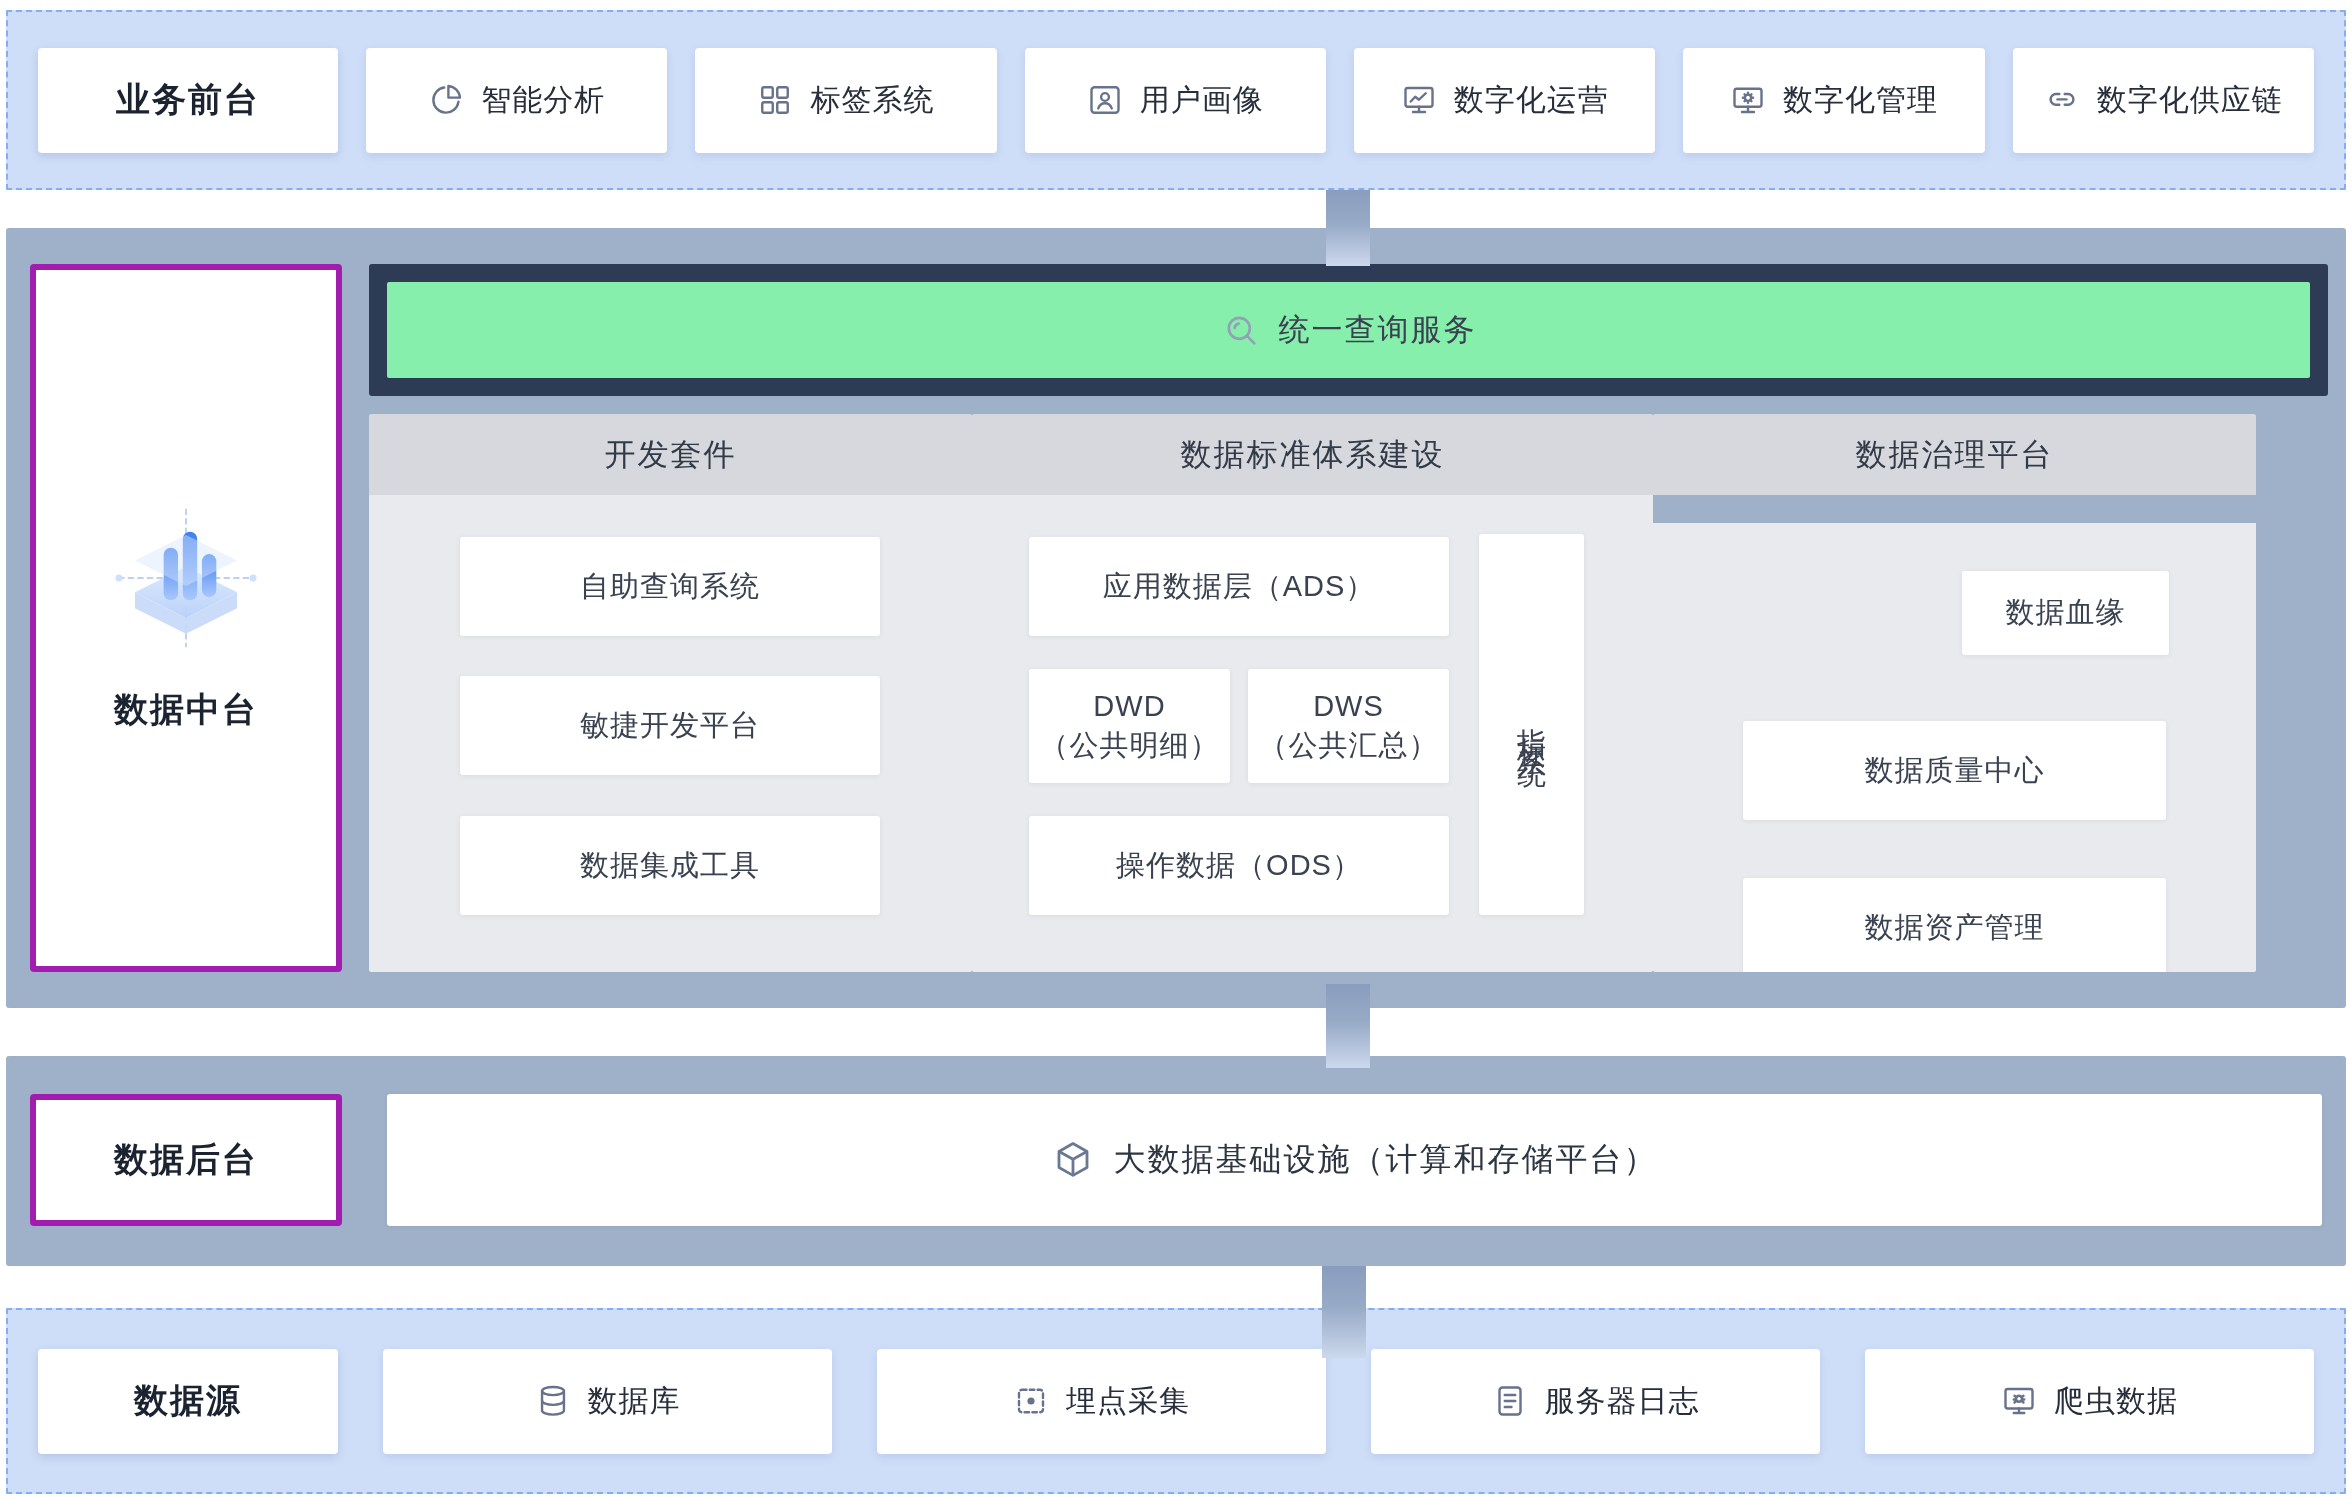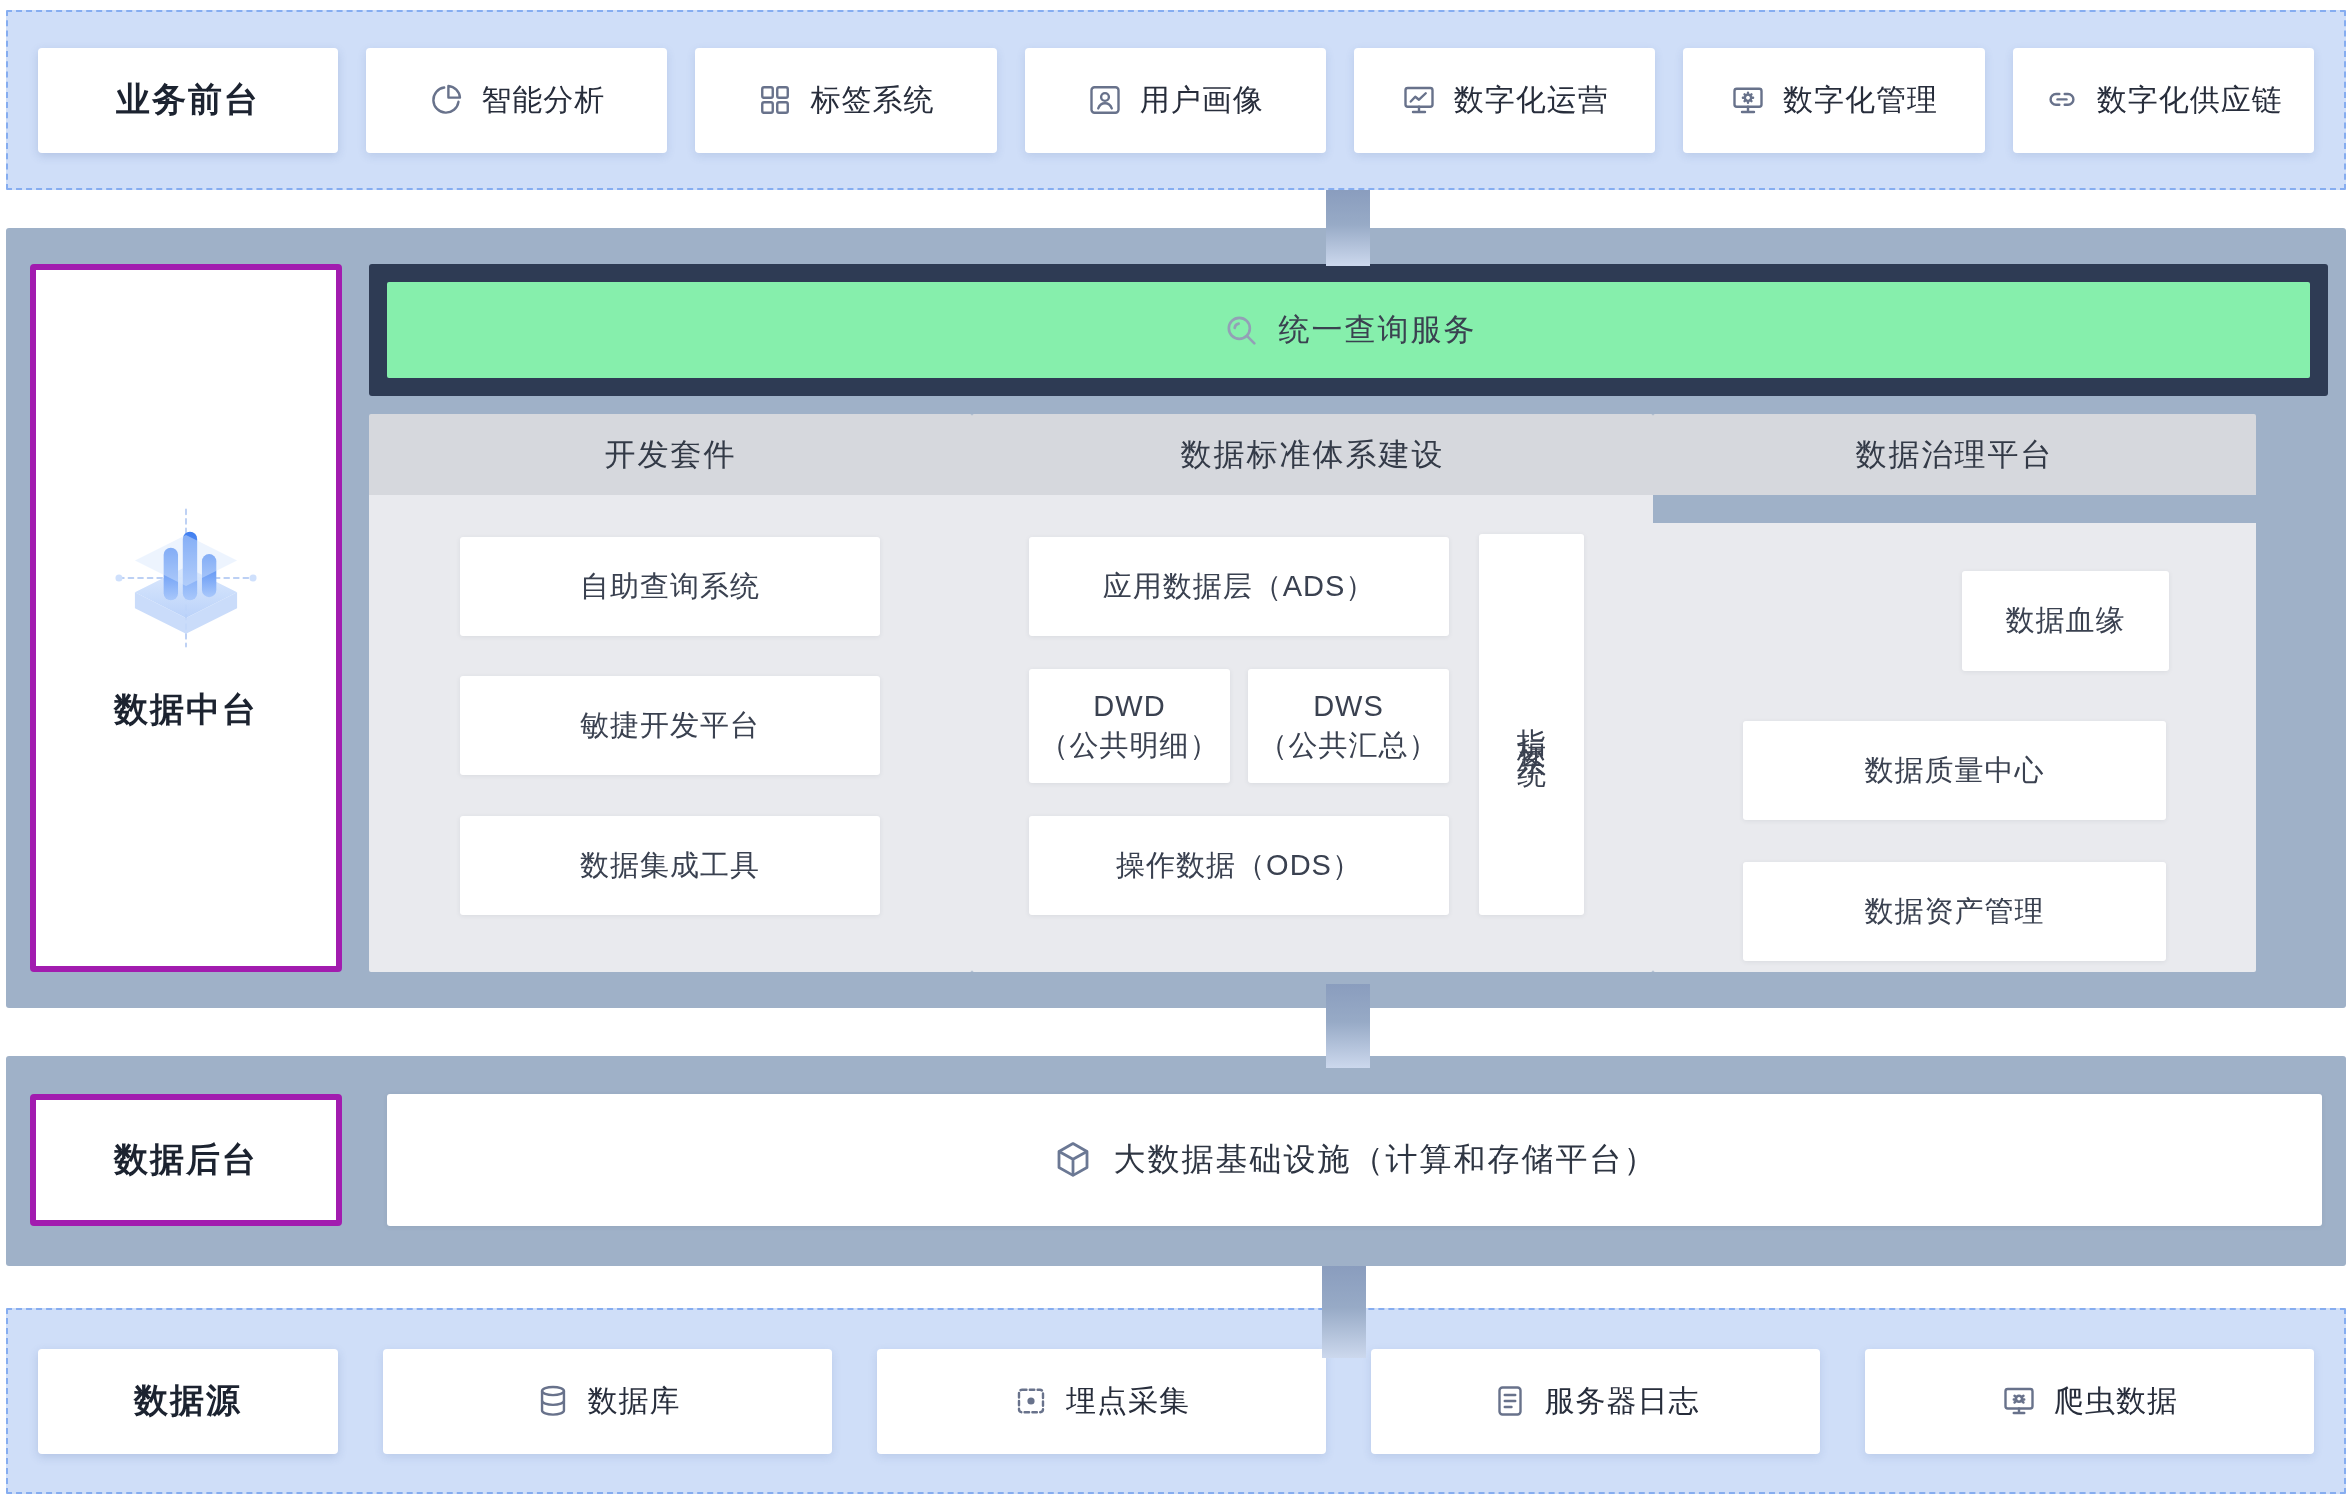--- a/index.html
+++ b/index.html
@@ -97,23 +97,23 @@
   #n-ads { left:57px; top:42px;  width:420px; height:99px; }
   #n-dwd { left:57px; top:174px; width:201px; height:114px; }
   #n-dws { left:276px; top:174px; width:201px; height:114px; }
   #n-ods { left:57px; top:321px; width:420px; height:99px; }
   #n-indicator {
     left:507px; top:39px; width:105px; height:381px;
     writing-mode:vertical-rl; text-orientation:upright; letter-spacing:10px;
   }
   
   #n-map     { left:90px;  top:48px;  width:201px; height:100px; }
-  #n-lineage { left:309px; top:48px;  width:207px; height:100px; }
+  #n-lineage { left:309px; top:48px;  width:207px; height:84px; }
   #n-quality { left:90px;  top:198px; width:423px; height:99px; }
-  #n-asset   { left:90px;  top:339px; width:423px; height:99px; }
+  #n-asset   { left:90px;  top:355px; width:423px; height:99px; }
 
   
   #infra-bar {
     position:absolute; left:381px; top:38px; width:1935px; height:132px;
     background:#fff; border-radius:3px;
     display:flex; align-items:center; justify-content:center; gap:20px;
     font-size:32px; color:#2e3542; letter-spacing:2px;
     box-shadow:0 1px 5px rgba(40,50,70,.08);
   }
   #infra-bar svg { width:42px; height:42px; color:#6b7894; }

